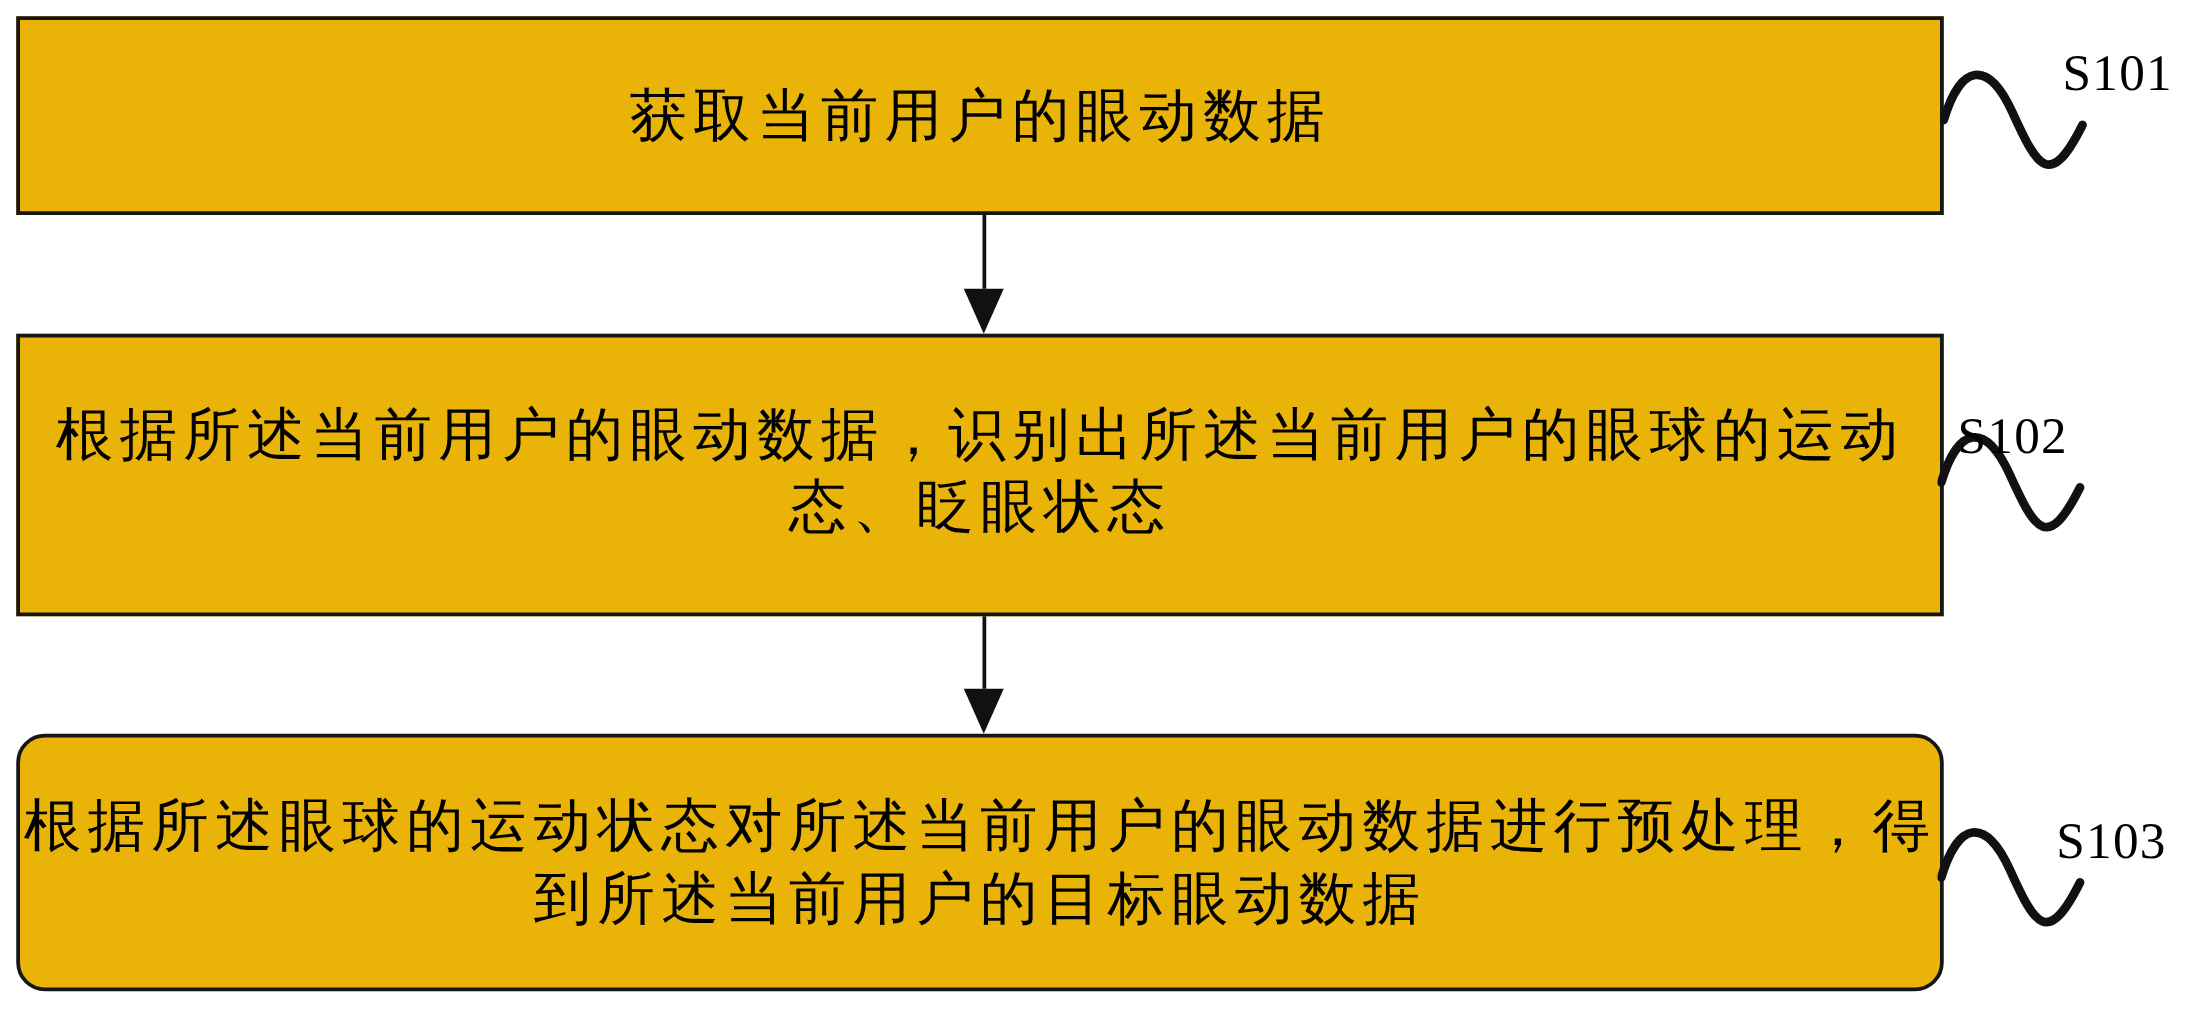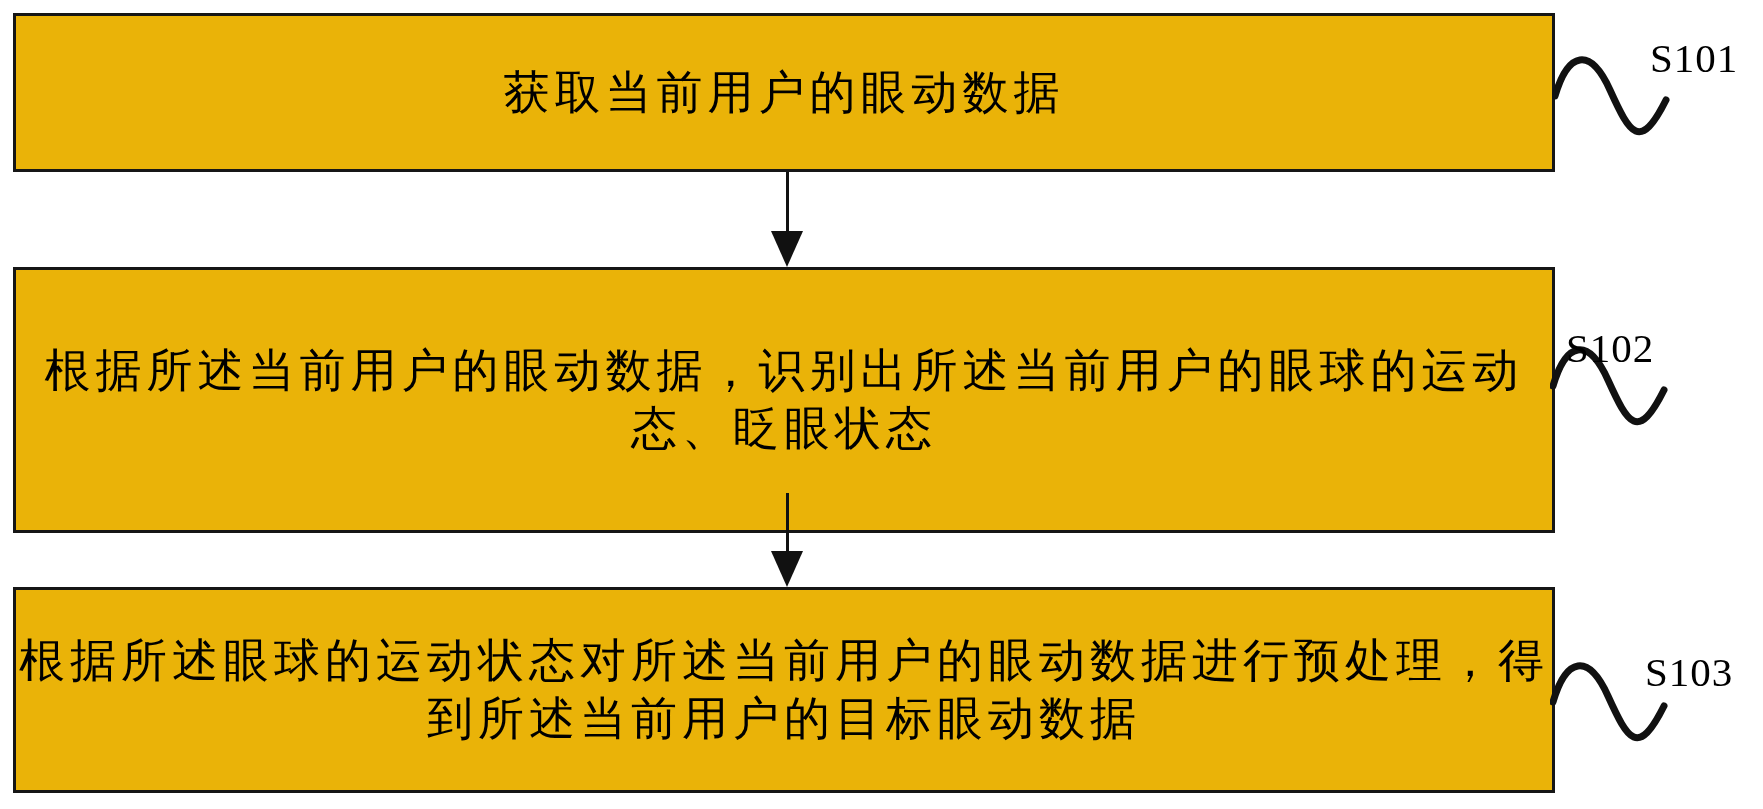--- a/index.html
+++ b/index.html
@@ -23,22 +23,22 @@
     box-sizing: border-box;
     border: 3px solid #161616;
     background: #eab308;
     display: flex;
     flex-direction: column;
     justify-content: center;
     align-items: center;
     text-align: center;
   }
   .box-1 { top: 13px;  height: 159px; }
-  .box-2 { top: 267px; height: 266px; }
-  .box-3 { top: 587px; height: 206px; }
+  .box-2 { top: 267px; height: 226px; font-family: Liberation Mono, monospace; }
+  .box-3 { top: 587px; height: 206px; border-radius: 23px; }
   .box-text-line {
     font-size: 46px;
     line-height: 58px;
     letter-spacing: 5px;
     white-space: nowrap;
   }
   .flow-arrow {
     position: absolute;
     left: 770px;
     width: 34px;

